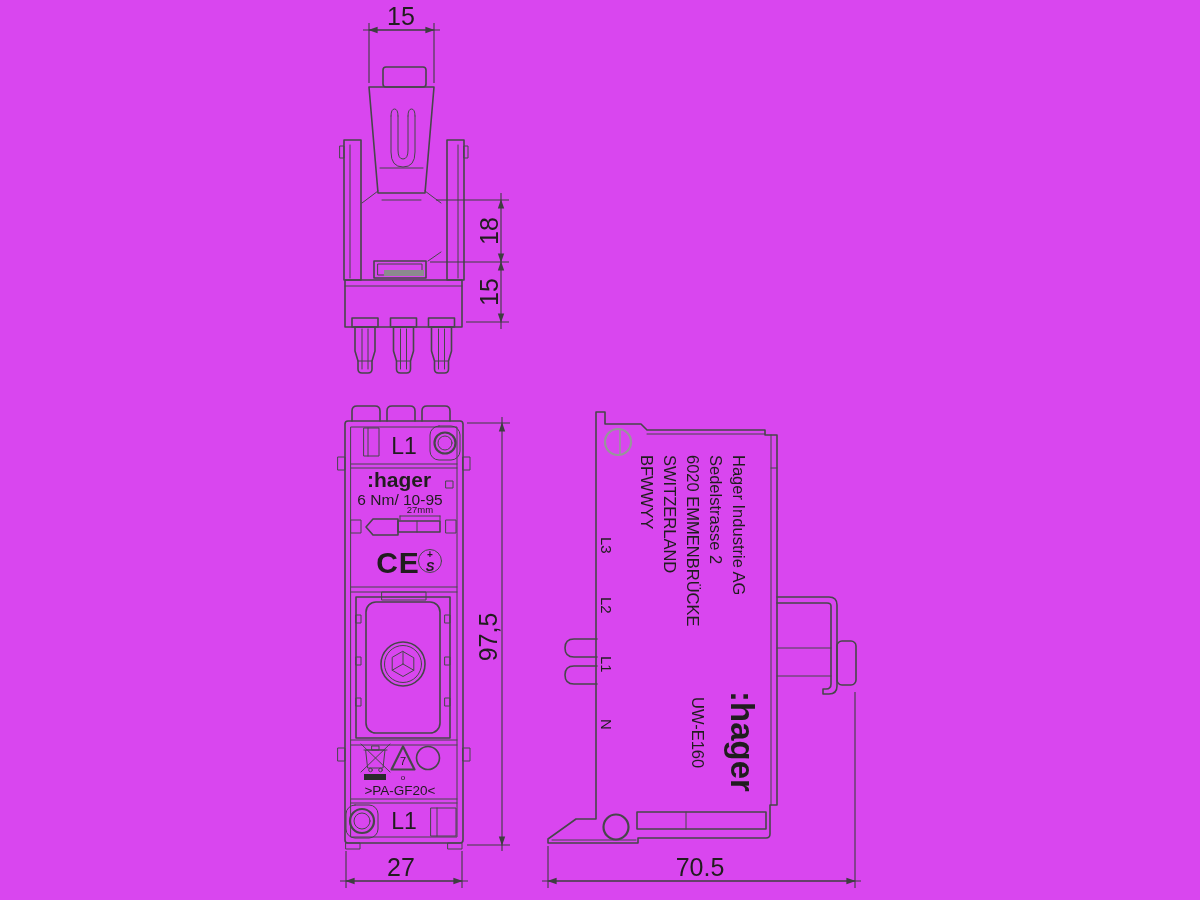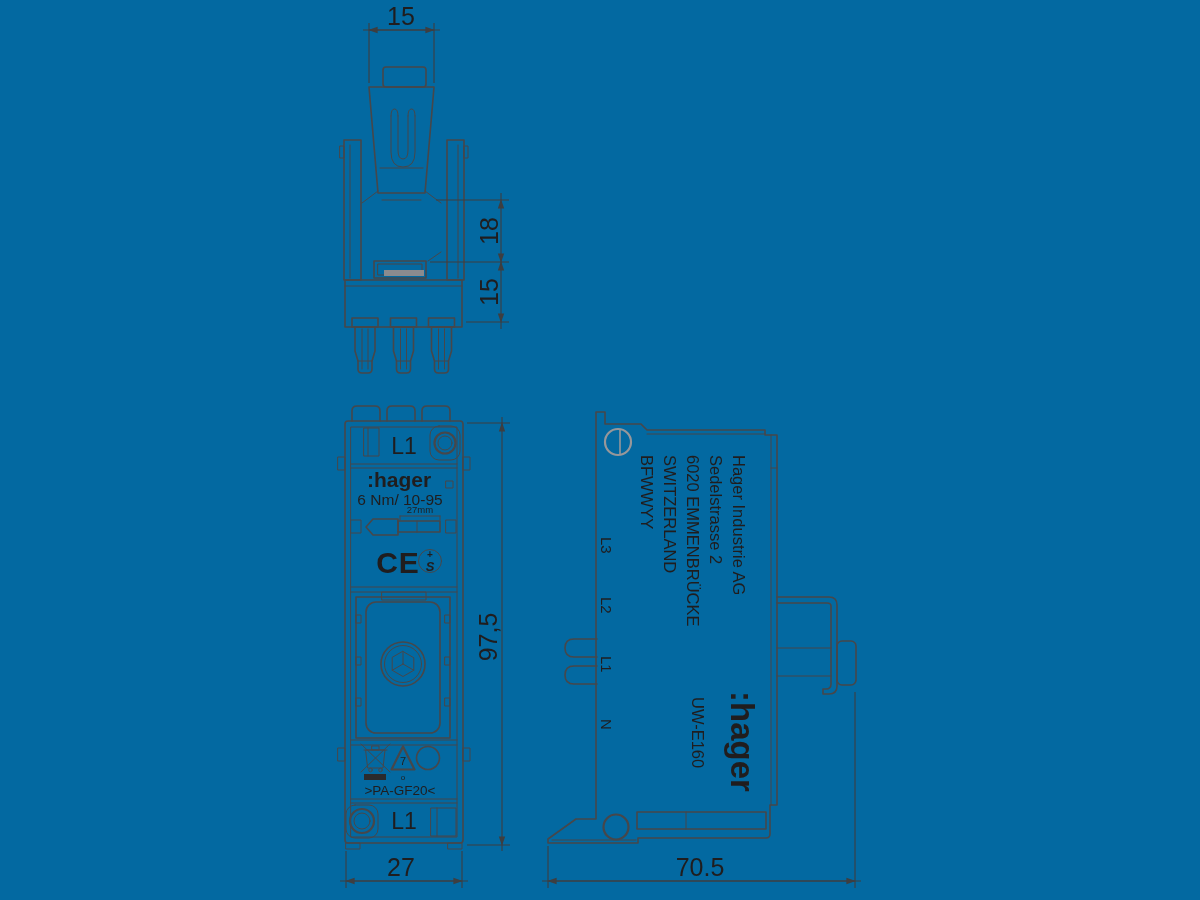--- a/index.html
+++ b/index.html
@@ -1,16 +1,16 @@
 <!DOCTYPE html>
 <html><head>
 <meta charset="utf-8">
 <style>
   html,body{margin:0;padding:0;background:#ffffff;}
-  .canvas{position:relative;width:1200px;height:900px;background:#0369a1;overflow:hidden;
+  .canvas{position:relative;width:1200px;height:900px;background:#d946ef;overflow:hidden;
           font-family:"Liberation Sans",sans-serif;}
   svg{display:block;}
   svg text{font-family:"Liberation Sans",sans-serif;fill:#201d1e;}
   .ol{fill:none;stroke:#47474a;stroke-width:1.6;stroke-linejoin:round;stroke-linecap:round;}
   .dl{fill:none;stroke:#47474a;stroke-width:1;stroke-linejoin:round;stroke-linecap:round;}
   .thick{fill:none;stroke:#47474a;stroke-width:2.2;stroke-linejoin:round;}
   .gray{fill:none;stroke:#97979a;stroke-width:2.2;}
   .grayl{fill:none;stroke:#97979a;stroke-width:1.6;}
   .dim{fill:none;stroke:#3e3e40;stroke-width:1.1;}
   .fillbar{fill:#2a2a2c;stroke:none;}

